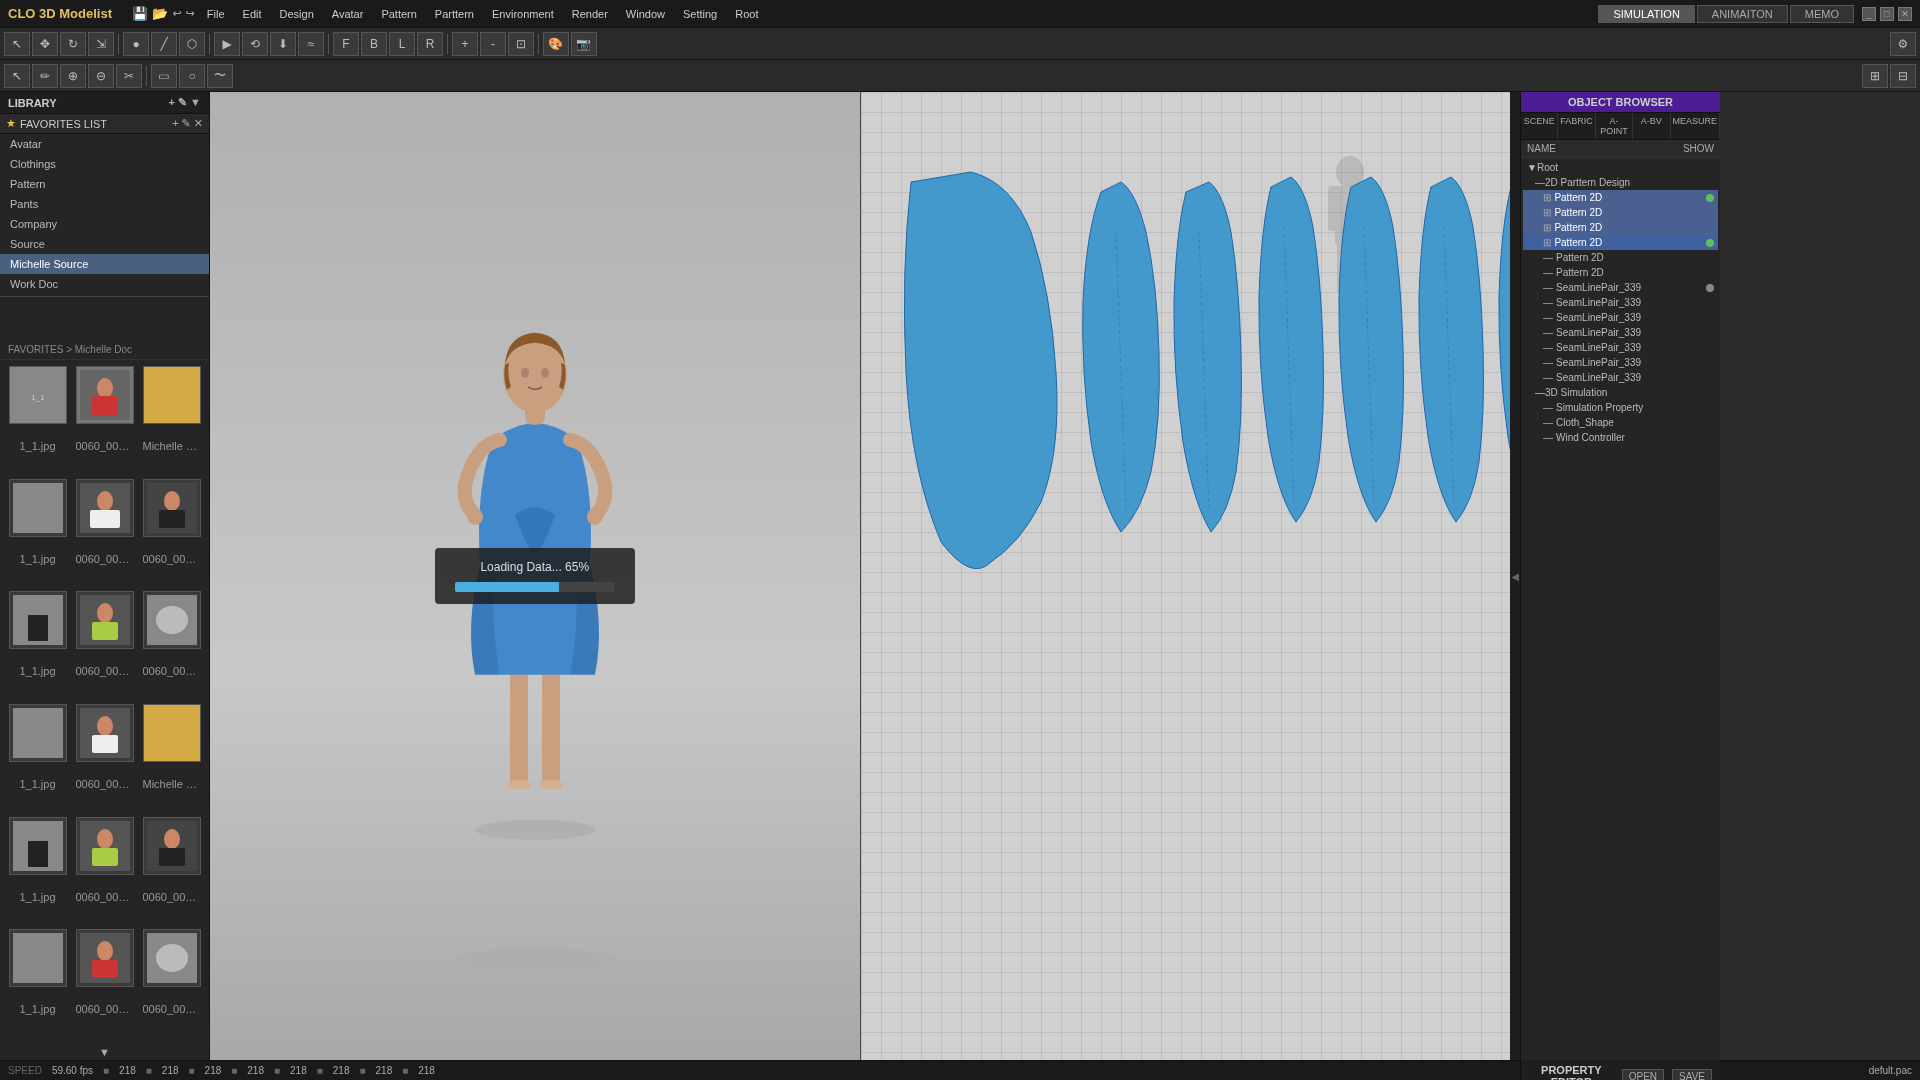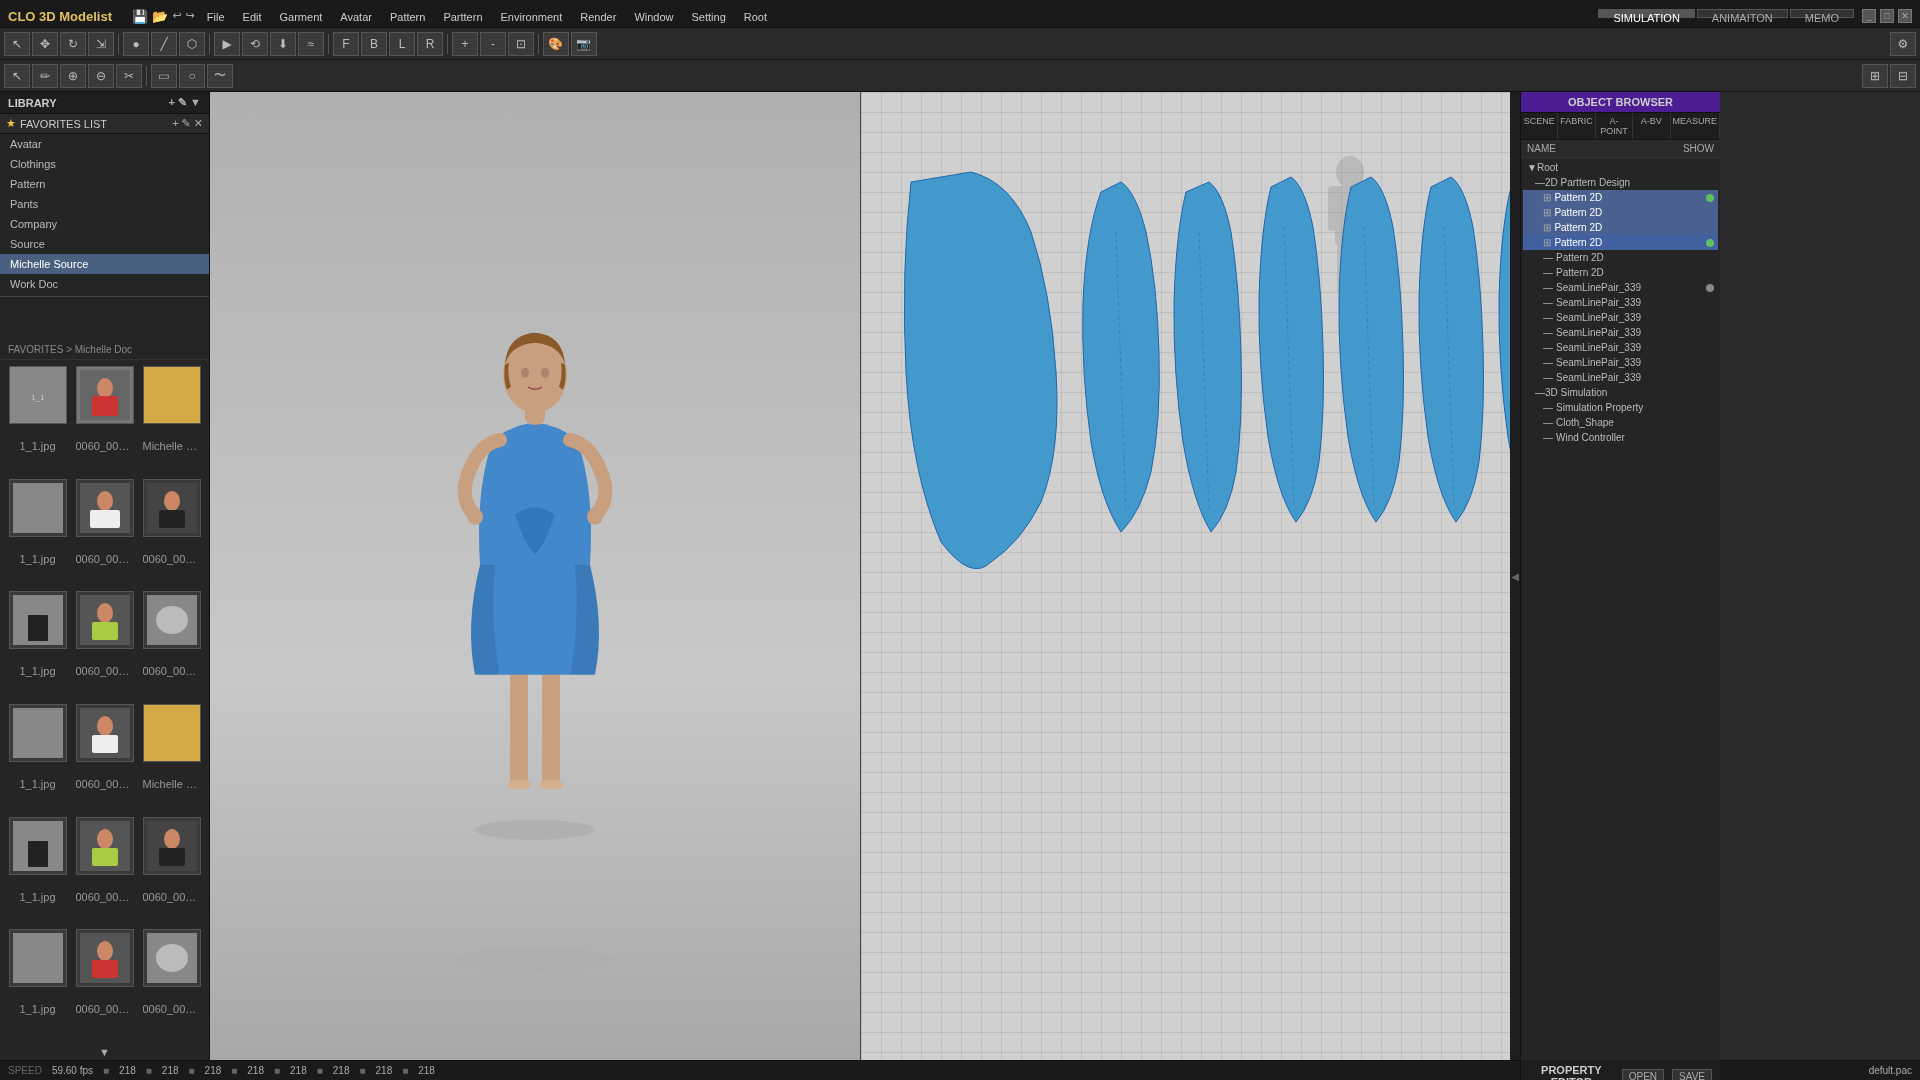--- a/index.html
+++ b/index.html
@@ -1,19 +1,19 @@
 <!DOCTYPE html>
 <html><head>
   <meta charset="utf-8">
   <style>
     * { box-sizing: border-box; margin: 0; padding: 0; }
     body { background: #2b2b2b; color: #ccc; font-family: Arial, sans-serif; font-size: 11px; width: 1920px; height: 1080px; overflow: hidden; }
 
     
-    #topbar { display: flex; background: #1a1a1a; height: 28px; padding: 9px 8px; border-bottom: 1px solid #111; }
+    #topbar { display: flex; align-items: center; background: #1a1a1a; height: 28px; padding: 0 8px; border-bottom: 1px solid #111; }
     #logo { color: #e0c060; font-weight: bold; font-size: 13px; margin-right: 20px; }
     #menubar { display: flex; gap: 2px; }
     .menu-item { color: #ccc; padding: 2px 8px; cursor: pointer; font-size: 11px; }
     #sim-tabs { margin-left: auto; display: flex; gap: 2px; }
     .sim-tab { background: #333; color: #aaa; padding: 2px 14px; font-size: 11px; border: 1px solid #555; cursor: pointer; }
     .sim-tab.active { background: #555; color: #fff; }
     #window-btns { display: flex; gap: 4px; margin-left: 8px; }
     .win-btn { width: 14px; height: 14px; background: #555; border: 1px solid #777; cursor: pointer; font-size: 9px; text-align: center; line-height: 12px; color: #aaa; }
 
     
@@ -103,21 +103,21 @@
 
 <div id="topbar">
   <span id="logo">CLO 3D Modelist</span>
   <span style="color:#aaa;margin-right:4px;font-size:13px;">💾</span>
   <span style="color:#aaa;margin-right:4px;font-size:13px;">📂</span>
   <span style="color:#aaa;margin-right:4px;font-size:11px;">↩</span>
   <span style="color:#aaa;margin-right:4px;font-size:11px;">↪</span>
   <div id="menubar">
     <span class="menu-item">File</span>
     <span class="menu-item">Edit</span>
-    <span class="menu-item">Garment</span>
+    <span class="menu-item">Design</span>
     <span class="menu-item">Avatar</span>
     <span class="menu-item">Pattern</span>
     <span class="menu-item">Parttern</span>
     <span class="menu-item">Environment</span>
     <span class="menu-item">Render</span>
     <span class="menu-item">Window</span>
     <span class="menu-item">Setting</span>
     <span class="menu-item">Root</span>
   </div>
   <div id="sim-tabs">
@@ -429,20 +429,26 @@
             <path d="M170,80 Q172,95 168,105 L164,102 Q168,90 166,78 Z" fill="#8b5a2b"></path>
 
             <ellipse cx="130" cy="88" rx="4" ry="5" fill="#9a7060" opacity="0.6"></ellipse>
             <ellipse cx="150" cy="88" rx="4" ry="5" fill="#9a7060" opacity="0.6"></ellipse>
             <path d="M133,102 Q140,107 147,102" stroke="#9a5050" stroke-width="1.5" fill="none"></path>
 
             <path d="M85,280 Q70,340 80,390 L105,390 Q95,340 100,280 Z" fill="#3a7ab8"></path>
             <path d="M195,280 Q210,340 200,390 L175,390 Q185,340 180,280 Z" fill="#3a7ab8"></path>
           </svg>
 
+          <div id="loading-overlay">
+            <div id="loading-text">Loading Data... 65%</div>
+            <div id="progress-bar-bg">
+              <div id="progress-bar-fill"></div>
+            </div>
+          </div>
         </div>
       </div>
 
       <div id="viewport-2d">
         <div class="viewport-bg-2d grid-bg">
 
           <svg style="position:absolute;right:120px;top:60px;opacity:0.3;" width="80" height="200" viewBox="0 0 80 200">
             <ellipse cx="40" cy="20" rx="14" ry="16" fill="#888"></ellipse>
             <rect x="25" y="34" width="30" height="60" rx="4" fill="#888"></rect>
             <rect x="18" y="34" width="10" height="45" rx="4" fill="#888"></rect>

